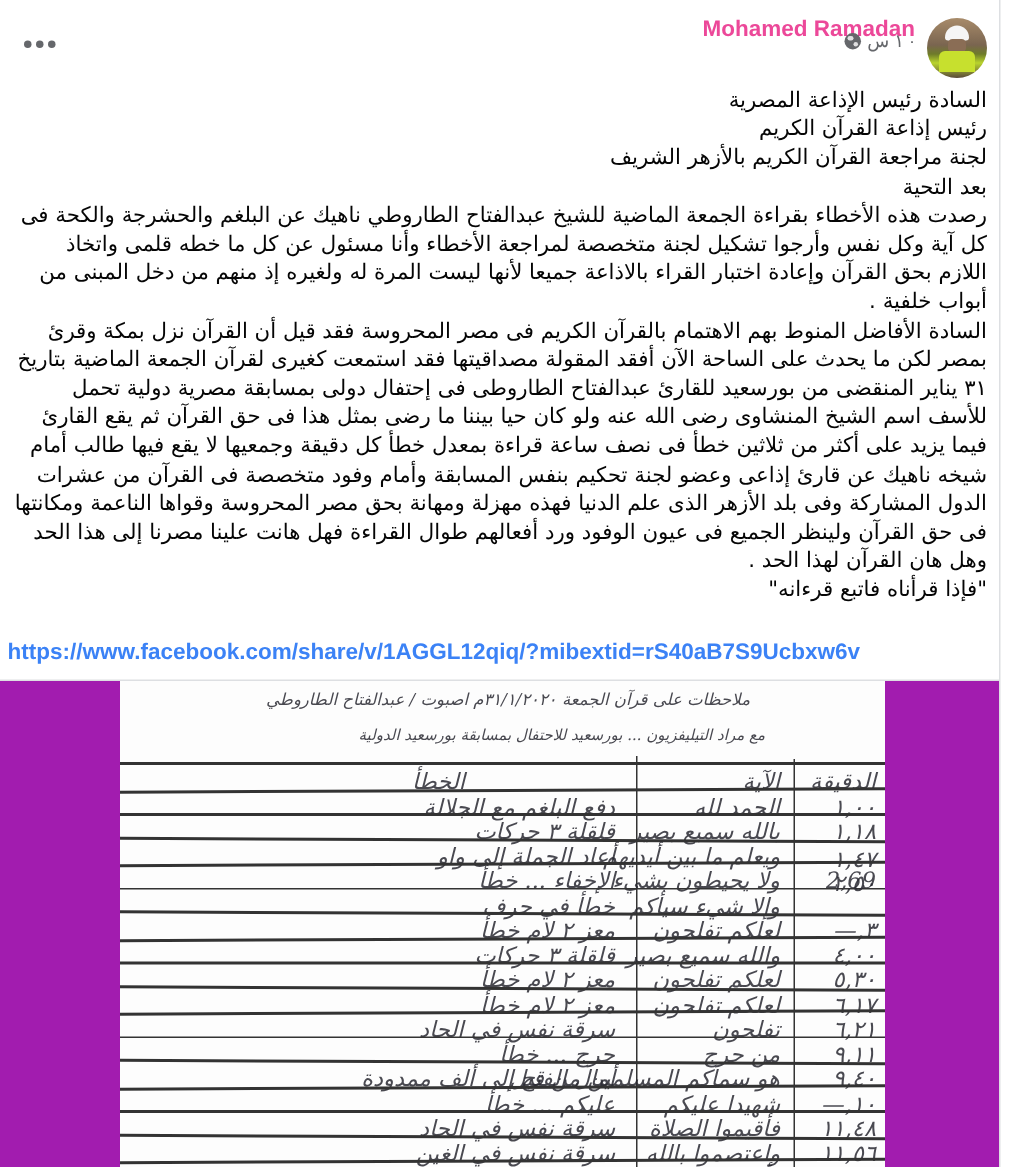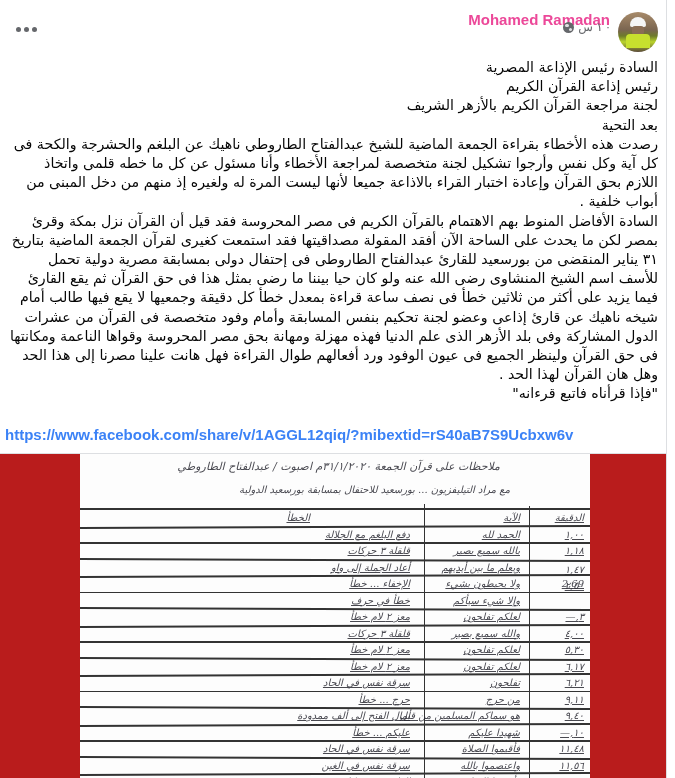--- a/index.html
+++ b/index.html
@@ -117,21 +117,21 @@
     .divider {
       position: absolute;
       top: 453px; left: 0; right: 0;
       height: 1px; background: #dddfe2;
     }
     .photo {
       position: absolute;
       top: 454px;
       left: 0; right: 0;
       height: 324px;
-      background: #b91c1c;
+      background: #a21caf;
       overflow: hidden;
       cursor: pointer;
     }
     .sheet {
       position: absolute;
       left: 80px; top: 0; width: 510px; height: 324px;
       background: #fdfdfd;
     }
     .hw {
       position: absolute;
@@ -146,26 +146,25 @@
     .hw-title2 { top: 30px; right: 80px; font-size: 10px; }
     .grid-line {
       position: absolute; height: 1.5px; background: #333;
       left: 0; right: 0;
     }
     .v-line { position: absolute; width: 1.5px; background: #333; }
     .cell {
       position: absolute;
       font-family: "DejaVu Serif", serif;
       font-style: italic;
-      font-size: 10px;
+      font-size: 15px;
       color: #2a2a33;
       white-space: nowrap;
       direction: rtl;
       opacity: 0.85;
-      text-decoration: underline;
     }
   </style>
 </head>
 <body>
 
 <div class="post">
   <div class="header">
     <div class="more-btn">
       <span class="dot"></span>
       <span class="dot"></span>

